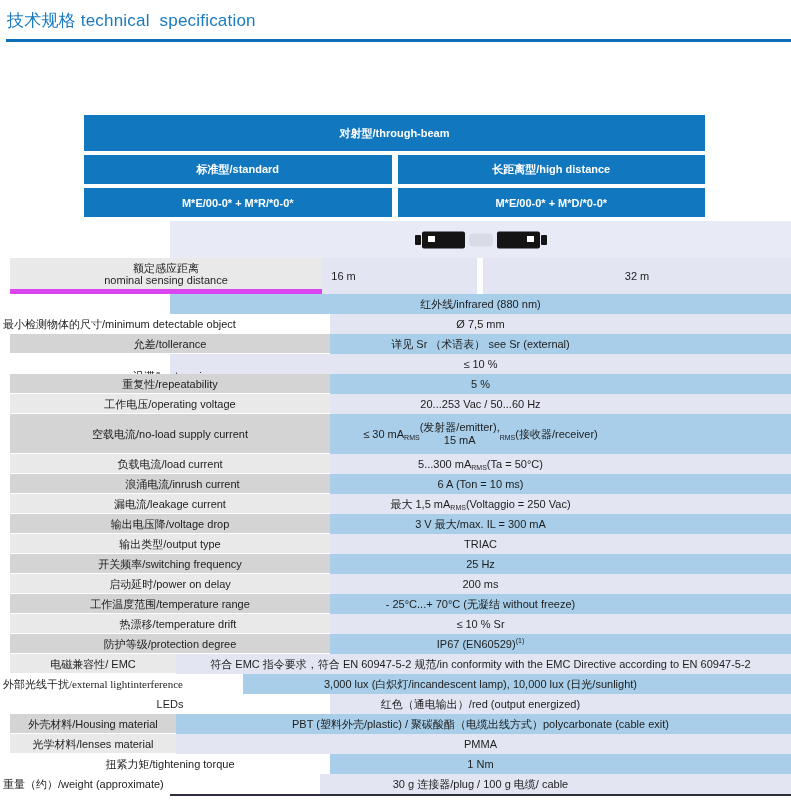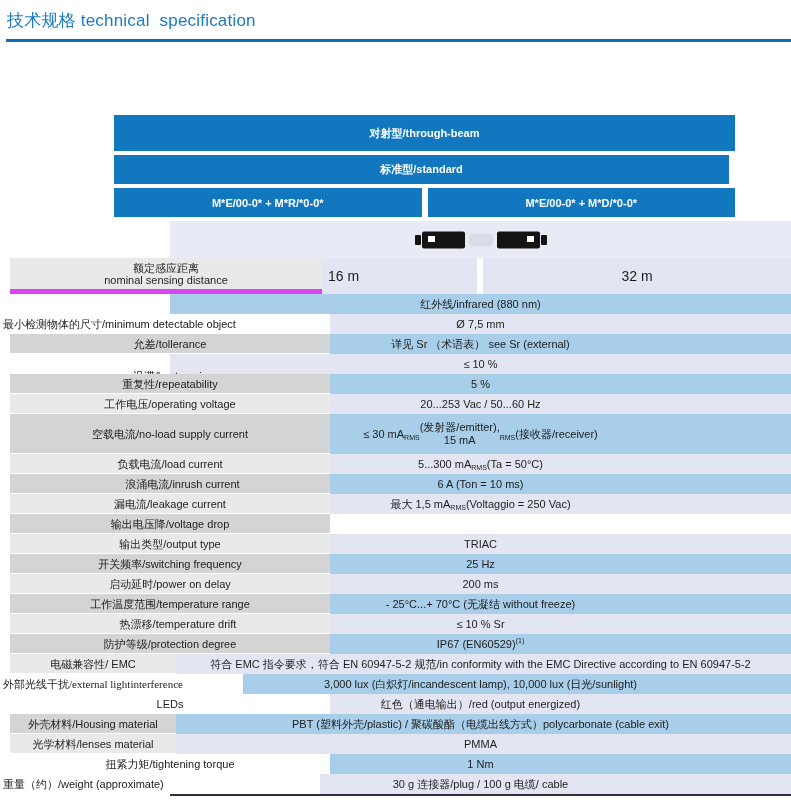--- a/index.html
+++ b/index.html
@@ -23,35 +23,35 @@
   .title{
     padding:9px 0 0 7px;font-size:17px;font-weight:400;color:var(--title-blue);
     letter-spacing:.2px;
   }
   .title .en{word-spacing:5px}
   .rule{height:3px;background:var(--rule-blue);margin:7px 0 0 6px;width:785px}
 
   .tbl{position:absolute;left:0;top:115px;width:791px}
 
   
-  .hrow{margin-left:114px;width:621px;display:flex}
+  .hrow{margin-left:84px;width:621px;display:flex}
   .h1{height:36px;background:var(--header-blue);color:#fff;font-size:11px;font-weight:bold;
       align-items:center;justify-content:center;margin-bottom:4px}
   .h2,.h3{height:29px;margin-bottom:4px}
   .h2 .cell,.h3 .cell{
     flex:1;background:var(--header-blue);color:#fff;font-size:11px;font-weight:bold;
     display:flex;align-items:center;justify-content:center}
   .h2 .cell:first-child,.h3 .cell:first-child{margin-right:6px}
   .band{margin-left:170px;width:621px;height:37px;background:var(--band);
         display:flex;align-items:center;justify-content:center}
 
   
   .drow{position:relative;height:36px}
   .dval{position:absolute;top:0;bottom:0;background:var(--row-lav);display:flex;
-        align-items:center;font-size:14px}
+        align-items:center;font-size:11px}
   .dval.b{left:170px;width:307px;padding-left:40px;justify-content:center}
   .dval.c{left:483px;right:0;justify-content:center}
   .dlbl{position:absolute;left:10px;width:312px;top:0;bottom:0;background:var(--gray-light);
         border-bottom:5px solid #d946ef;display:flex;flex-direction:column;align-items:center;
         justify-content:center;font-size:11px;line-height:12px;text-align:center}
 
   
   .row{position:relative}
   .val{position:absolute;left:170px;right:0;top:0;bottom:0;display:flex;align-items:center;
        justify-content:center;font-size:11px;white-space:nowrap;text-align:center;line-height:13px}
@@ -78,20 +78,21 @@
   <span class="en">technical specification</span>
 </div>
 <div class="rule"></div>
 
 <div class="tbl">
 
   <div class="hrow h1">对射型/through-beam</div>
 
   <div class="hrow h2">
     <div class="cell">标准型/standard</div>
+    <div class="cell">长距离型/high distance</div>
   </div>
 
   <div class="hrow h3">
     <div class="cell">M*E/00-0* + M*R/*0-0*</div>
     <div class="cell">M*E/00-0* + M*D/*0-0*</div>
   </div>
 
   <div class="band">
     <svg width="132" height="20" viewBox="0 0 132 20" aria-hidden="true">
       <rect x="0" y="5" width="6" height="10" rx="1" fill="#141414"></rect>
@@ -147,20 +148,21 @@
       </div>
       <div class="row" style="height: 20px;">
         <div class="val blue">6 A (Ton = 10 ms)</div>
         <div class="lbl lbl-dark" style="width: 320px; padding-left: 25px;">浪涌电流/inrush current</div>
       </div>
       <div class="row" style="height: 20px;">
         <div class="val lav">最大 1,5 mA<sub>RMS</sub> (Voltaggio = 250 Vac)</div>
         <div class="lbl lbl-light" style="width: 320px;">漏电流/leakage current</div>
       </div>
       <div class="row" style="height: 20px;">
+        <div class="val blue">3 V 最大/max. IL = 300 mA</div>
         <div class="lbl lbl-dark" style="width: 320px;">输出电压降/voltage drop</div>
       </div>
       <div class="row" style="height: 20px;">
         <div class="val lav">TRIAC</div>
         <div class="lbl lbl-light" style="width: 320px;">输出类型/output type</div>
       </div>
       <div class="row" style="height: 20px;">
         <div class="val blue">25 Hz</div>
         <div class="lbl lbl-dark" style="width: 320px;">开关频率/switching frequency</div>
       </div>

